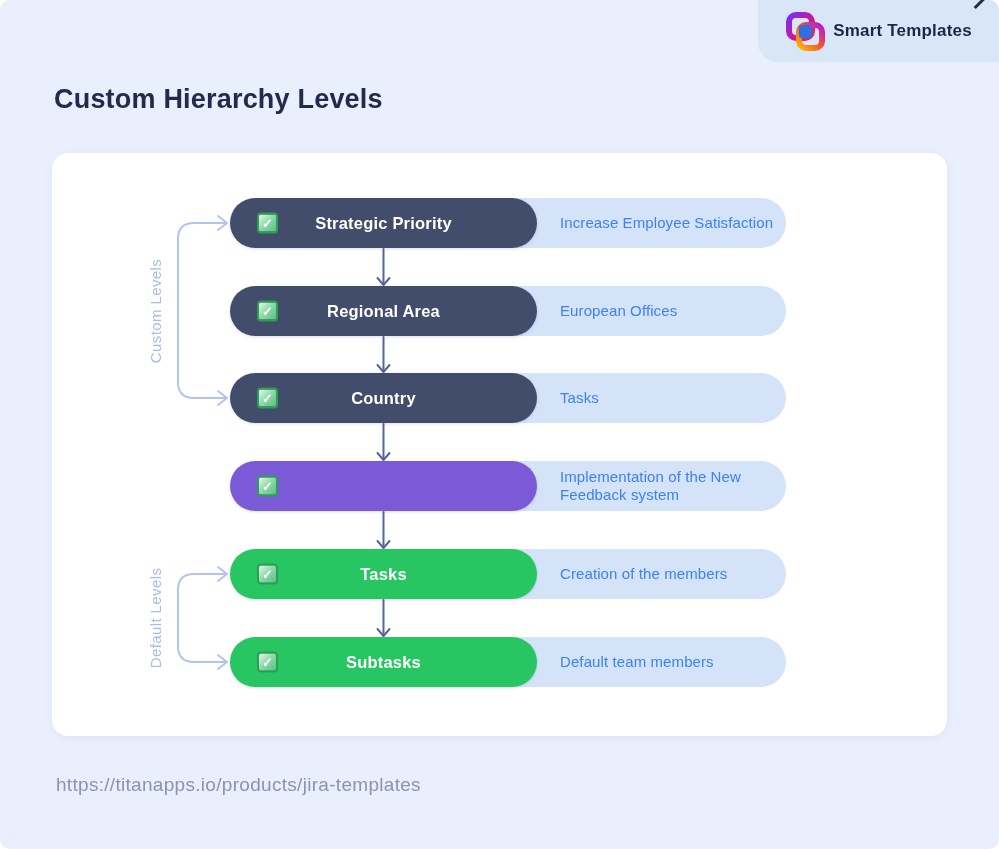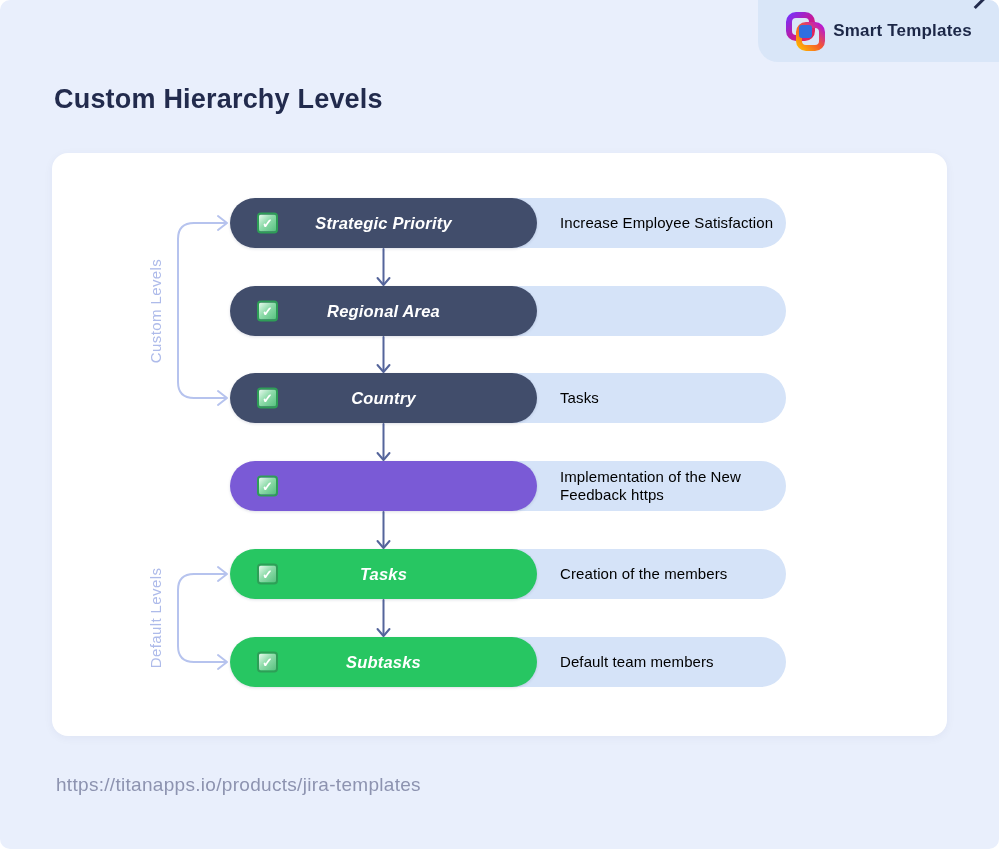--- a/index.html
+++ b/index.html
@@ -42,31 +42,31 @@
   }
   
   .row{position:absolute;left:178px;width:556px;height:50px;}
   .caption-pill{
     position:absolute;left:130px;right:0;top:0;bottom:0;
     background:#d5e3f8;border-radius:26px;z-index:1;
   }
   .caption-text{
     position:absolute;left:330px;top:50%;transform:translateY(-50%);
     width:216px;z-index:1;
-    font-size:15px;line-height:1.22;color:#000000;letter-spacing:.1px;
+    font-size:15px;line-height:1.22;color:#3b82f6;letter-spacing:.1px;
   }
   .level-pill{
     position:absolute;left:0;top:0;width:307px;height:50px;
     border-radius:25px;z-index:2;
     display:flex;align-items:center;justify-content:center;
     box-shadow:0 1px 3px rgba(30,40,90,.15);
   }
   .level-pill .level-label{
     width:100%;text-align:center;
-    color:#ffffff;font-size:16.5px;font-weight:bold;letter-spacing:.2px;font-style:italic;
+    color:#ffffff;font-size:16.5px;font-weight:bold;letter-spacing:.2px;
   }
   .c-dark{background:#414d6b;}
   .c-purple{background:#7a5ad6;}
   .c-green{background:#27c662;}
   .checkbox{
     position:absolute;left:27px;top:50%;transform:translateY(-50%);
     width:21px;height:21px;border-radius:4px;
     background:linear-gradient(135deg,#eafaef 0%,#8fdcab 45%,#57c07f 100%);
     border:2px solid #2e9e57;
     display:flex;align-items:center;justify-content:center;
@@ -152,38 +152,39 @@
       <div class="caption-pill"></div>
       <div class="caption-text">Increase Employee Satisfaction</div>
       <div class="level-pill c-dark">
         <span class="checkbox">✓</span>
         <span class="level-label">Strategic Priority</span>
       </div>
     </div>
 
     <div class="row" style="top:133px;">
       <div class="caption-pill"></div>
+      <div class="caption-text">European Offices</div>
       <div class="level-pill c-dark">
         <span class="checkbox">✓</span>
         <span class="level-label">Regional Area</span>
       </div>
     </div>
 
     <div class="row" style="top:220px;">
       <div class="caption-pill"></div>
       <div class="caption-text">Tasks</div>
       <div class="level-pill c-dark">
         <span class="checkbox">✓</span>
         <span class="level-label">Country</span>
       </div>
     </div>
 
     <div class="row" style="top:308px;">
       <div class="caption-pill"></div>
-      <div class="caption-text">Implementation of the New Feedback https</div>
+      <div class="caption-text">Implementation of the New Feedback system</div>
       <div class="level-pill c-purple">
         <span class="checkbox">✓</span>
       </div>
     </div>
 
     <div class="row" style="top:396px;">
       <div class="caption-pill"></div>
       <div class="caption-text">Creation of the members</div>
       <div class="level-pill c-green">
         <span class="checkbox">✓</span>

